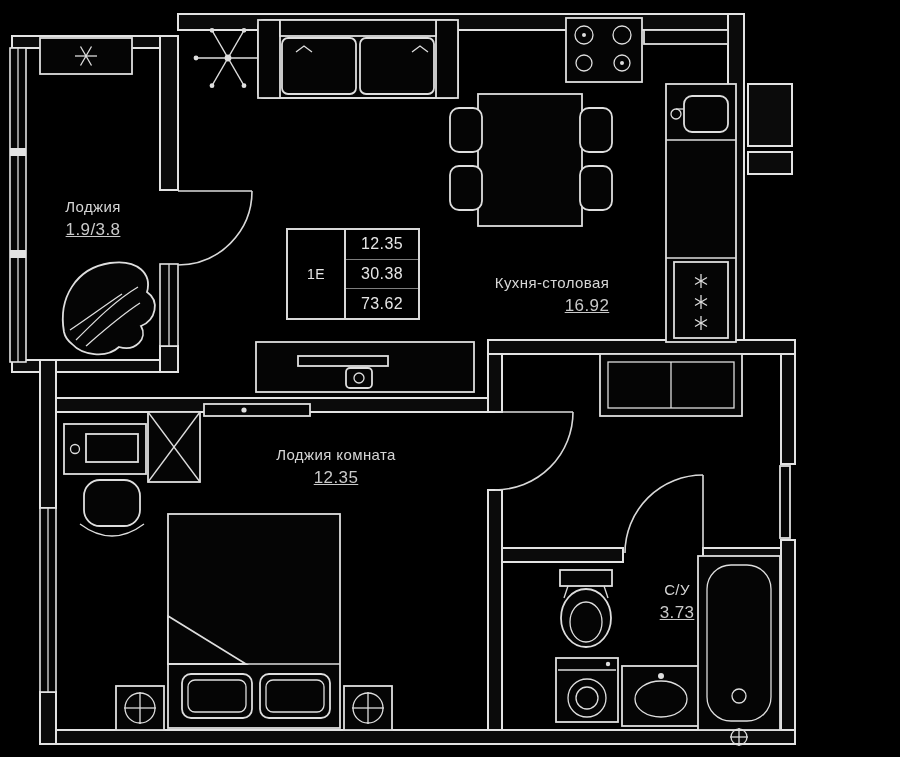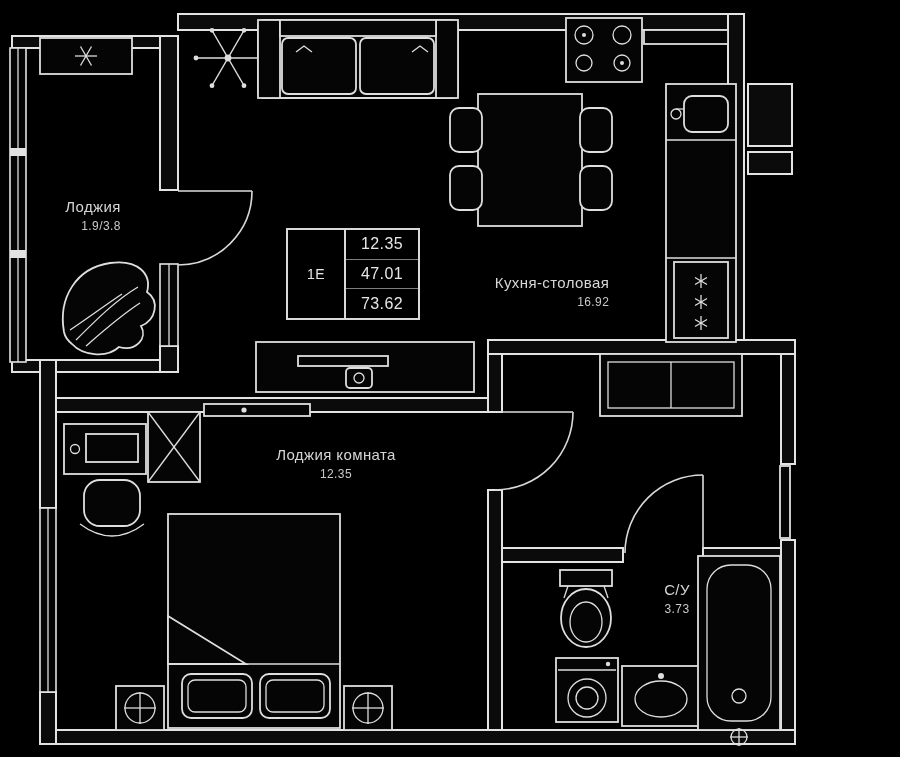--- a/index.html
+++ b/index.html
@@ -13,21 +13,21 @@
   .winbar{fill:#e3e3e3;stroke:none;}
   .furn{fill:#050505;stroke:#dedede;stroke-width:1.8;}
   .thin{fill:none;stroke:#dedede;stroke-width:1.3;}
   .line{fill:none;stroke:#dedede;stroke-width:1.6;}
   .arc{fill:none;stroke:#d9d9d9;stroke-width:1.6;}
   .dot{fill:#dedede;stroke:none;}
 
   
   .room-label{position:absolute;transform:translateX(-50%);text-align:center;
               color:#d6d6d6;font-size:15px;line-height:1.45;letter-spacing:.4px;white-space:nowrap;}
-  .room-label .area{font-size:12px;color:#c9c9c9;}
+  .room-label .area{font-size:17px;color:#c9c9c9;text-decoration:underline;}
 
   
   .info-box{position:absolute;left:286px;top:228px;width:134px;height:92px;
             border:2px solid #d9d9d9;display:flex;background:#000;box-sizing:border-box;}
   .info-left{width:56px;display:flex;align-items:center;justify-content:center;
              border-right:2px solid #d9d9d9;font-size:14px;color:#e6e6e6;letter-spacing:.5px;}
   .info-right{flex:1;display:flex;flex-direction:column;}
   .info-row{flex:1;display:flex;align-items:center;justify-content:center;
             font-size:16px;color:#e6e6e6;letter-spacing:.4px;}
   .info-row + .info-row{border-top:1px solid #7e7e7e;}
@@ -265,21 +265,21 @@
         <circle class="thin" cx="739" cy="696" r="7"></circle>
       </g>
       <g>
         <circle class="thin" cx="739" cy="737" r="8"></circle>
         <line class="thin" x1="739" y1="728" x2="739" y2="746"></line>
         <line class="thin" x1="730" y1="737" x2="748" y2="737"></line>
       </g>
     </g>
   </svg>
 
-  <div class="room-label" style="left:93px;top:196px;text-align:right;">
+  <div class="room-label" style="left:93px;top:196px;">
     <div>Лоджия</div>
     <div class="area">1.9/3.8</div>
   </div>
 
   <div class="room-label" style="left:552px;top:272px;text-align:right;">
     <div>Кухня-столовая</div>
     <div class="area">16.92</div>
   </div>
 
   <div class="room-label" style="left:336px;top:444px;">
@@ -290,18 +290,18 @@
 
   <div class="room-label" style="left:677px;top:579px;">
     <div>С/У</div>
     <div class="area">3.73</div>
   </div>
 
   <div class="info-box">
     <div class="info-left">1Е</div>
     <div class="info-right">
       <div class="info-row">12.35</div>
-      <div class="info-row">47.01</div>
+      <div class="info-row">30.38</div>
       <div class="info-row">73.62</div>
     </div>
   </div>
 
 </div>
 
 </body></html>

